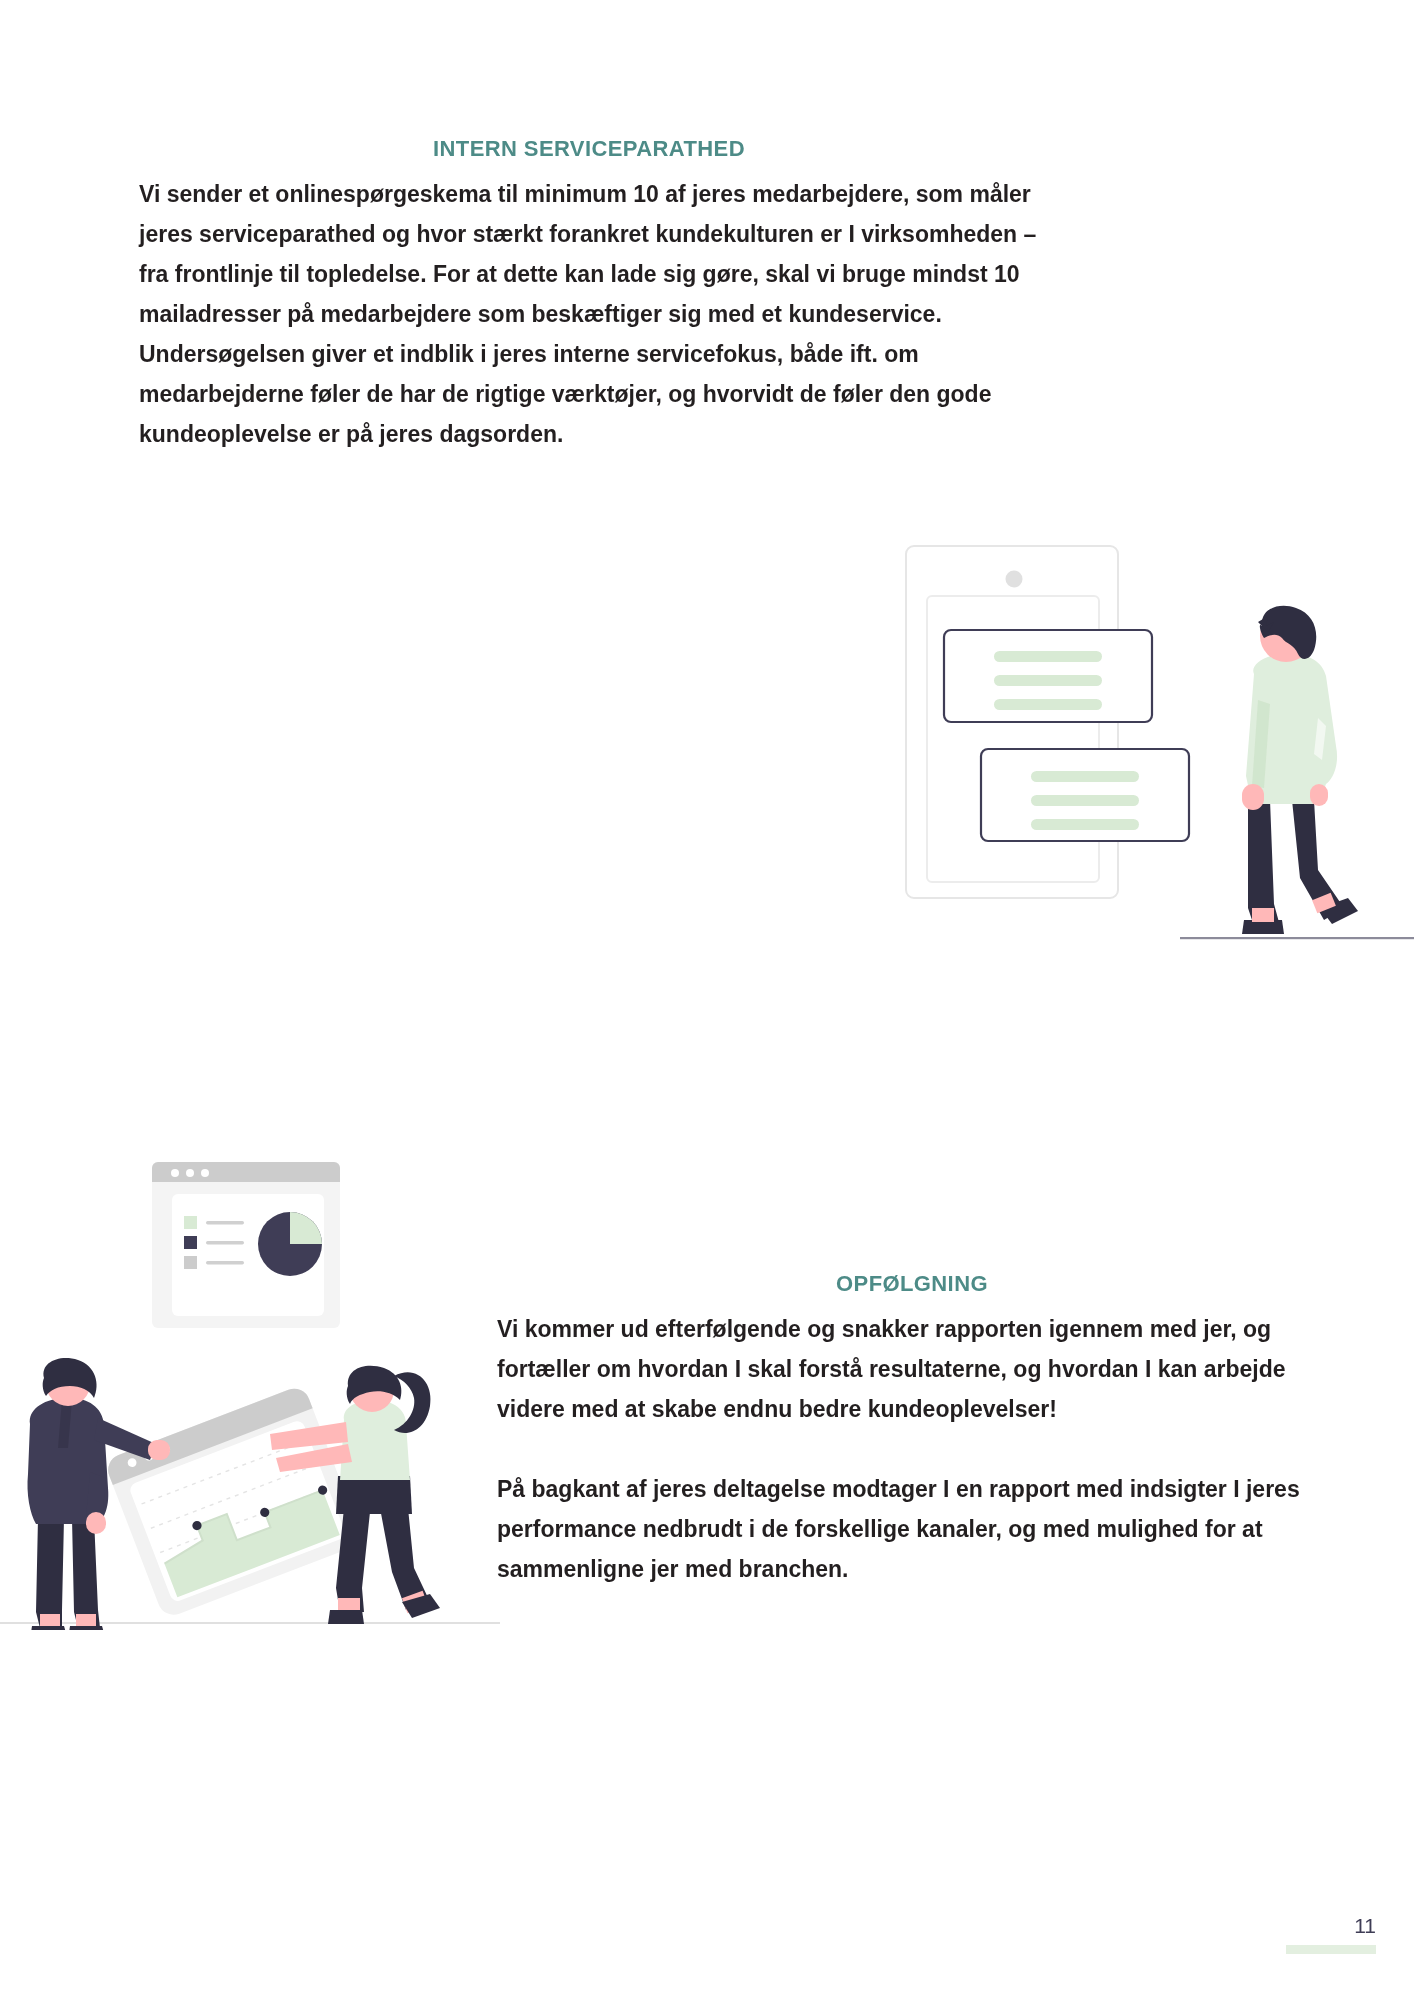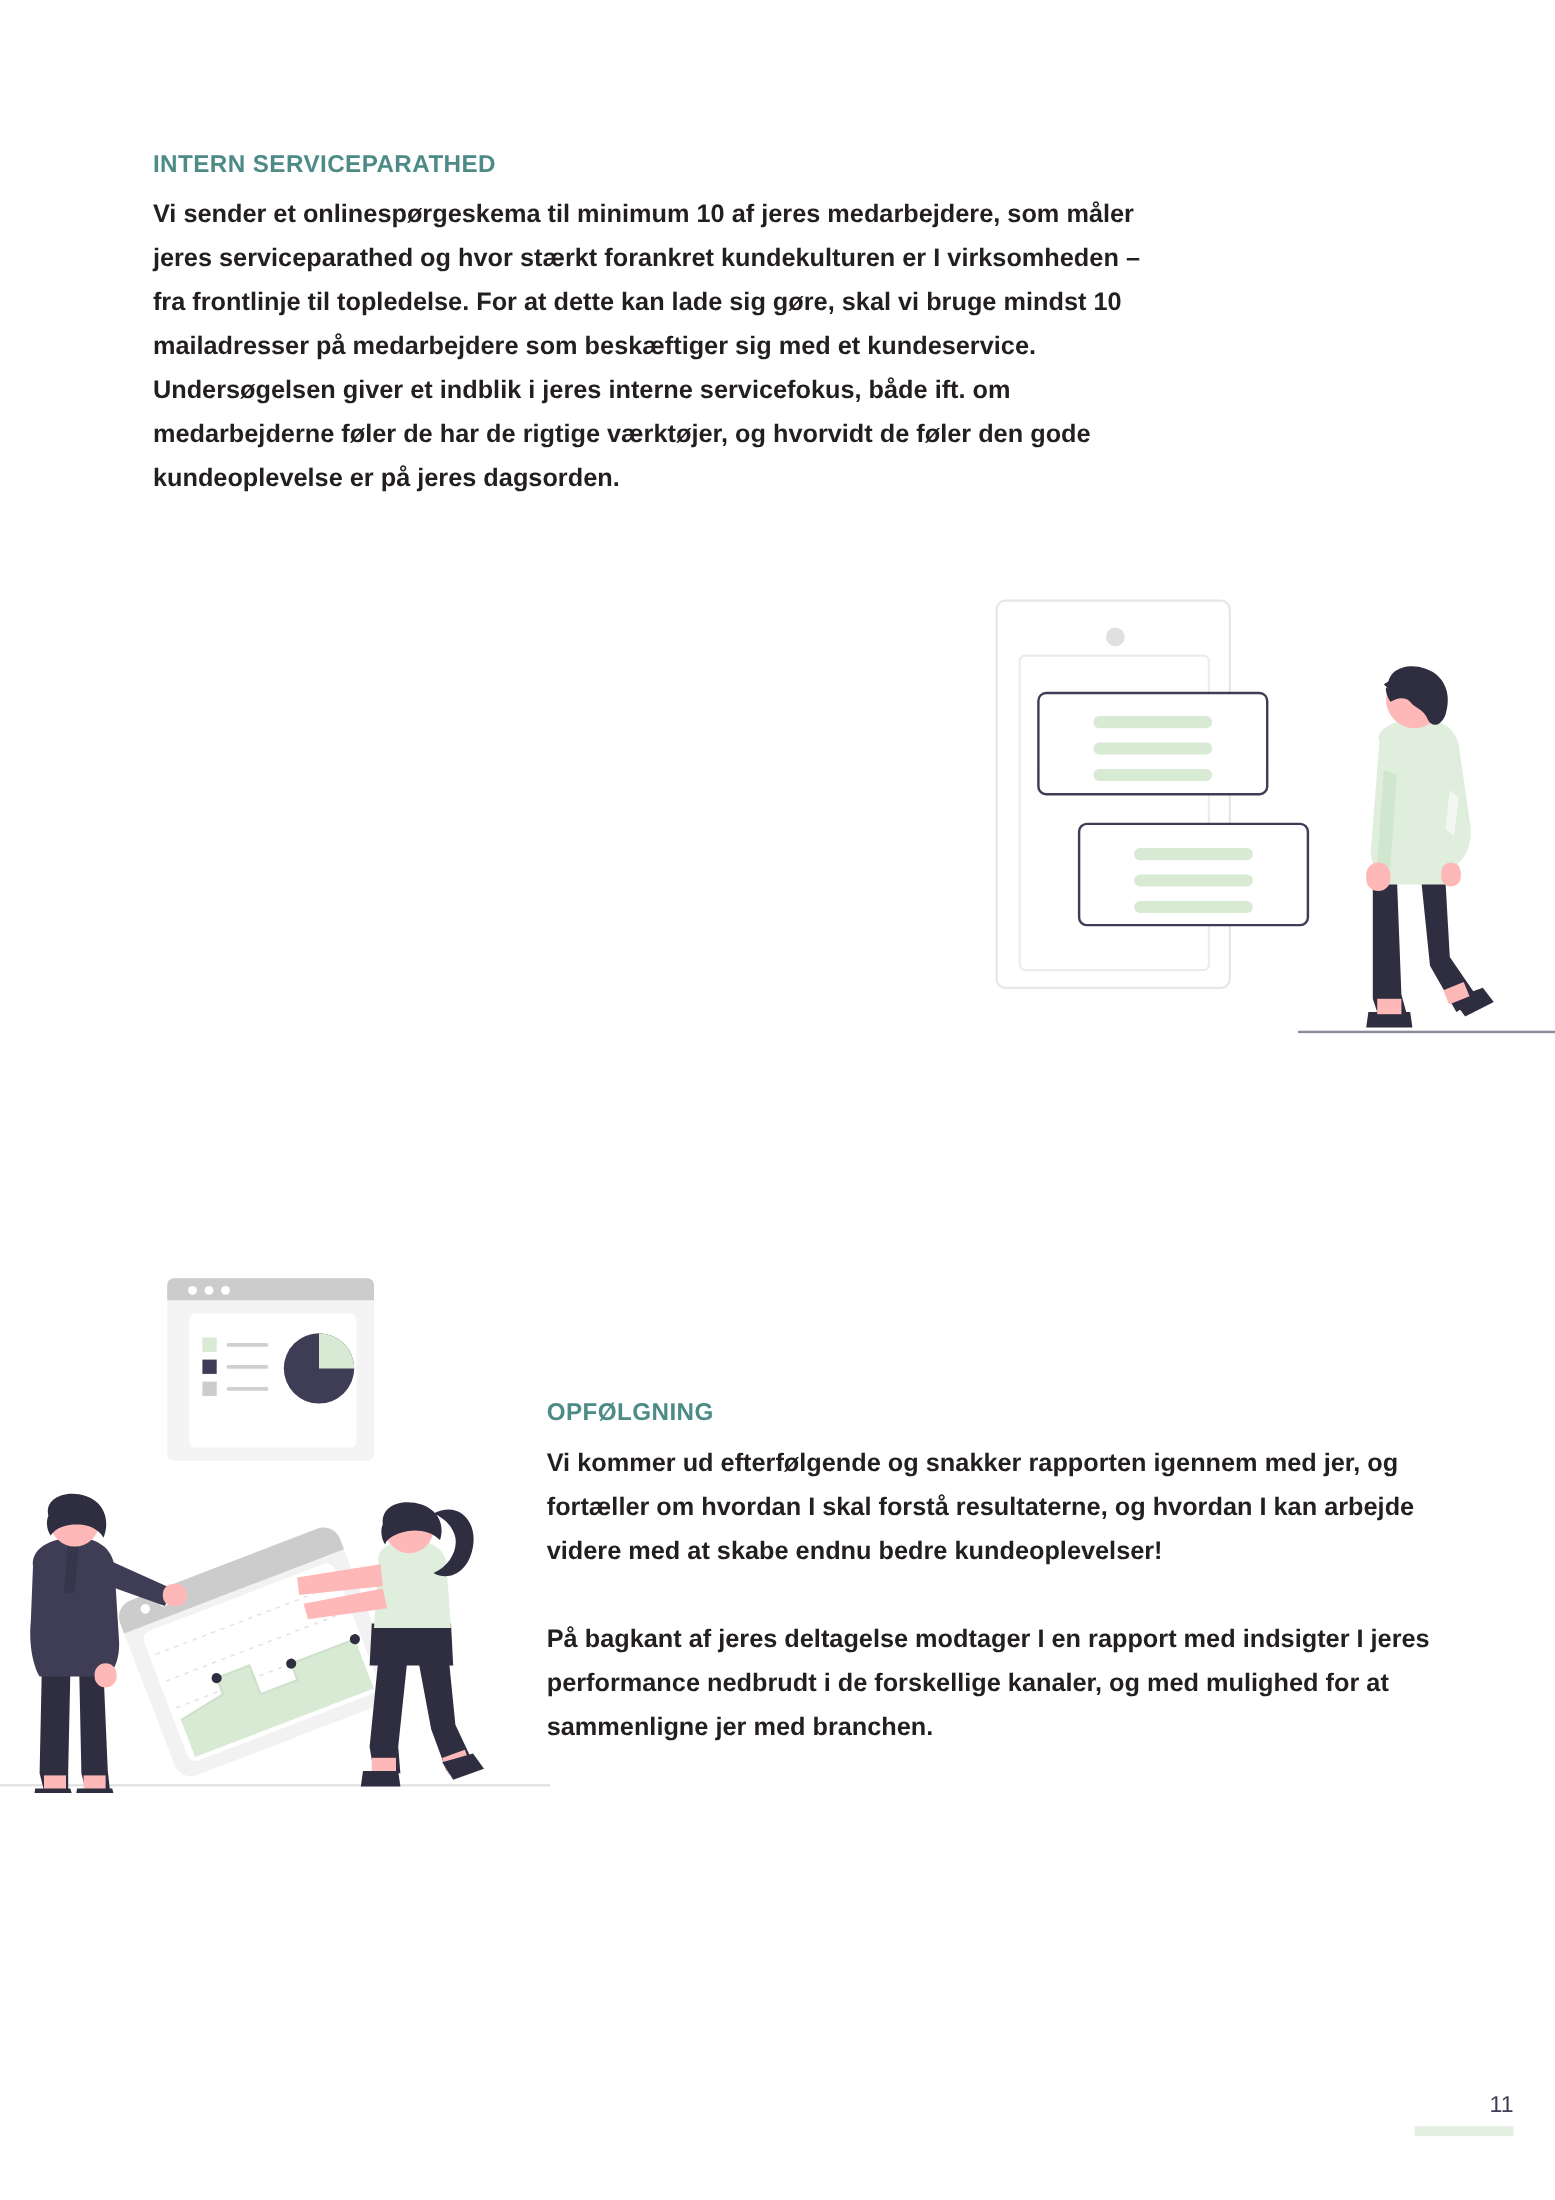--- a/index.html
+++ b/index.html
@@ -23,20 +23,21 @@
   }
 
   
   .section-heading {
     font-size: 22px;
     font-weight: bold;
     letter-spacing: 0.4px;
     color: #4d8b87;
     margin: 0 0 12px 0;
     text-transform: uppercase;
+    text-align: center;
   }
   .body-text {
     font-size: 23px;
     line-height: 40px;
     color: #231f20;
     margin: 0;
     font-weight: 700;
   }
   .body-text + .body-text {
     margin-top: 40px;
@@ -80,21 +81,21 @@
     left: 0px;
     top: 1340px;
     width: 500px;
     height: 290px;
   }
 
   
   #footer {
     position: absolute;
     right: 38px;
-    bottom: 58px;
+    bottom: 46px;
     width: 130px;
     text-align: right;
   }
   #footer .pagenum {
     font-size: 21px;
     color: #3f3d56;
     line-height: 1;
     margin-bottom: 9px;
     display: block;
   }

